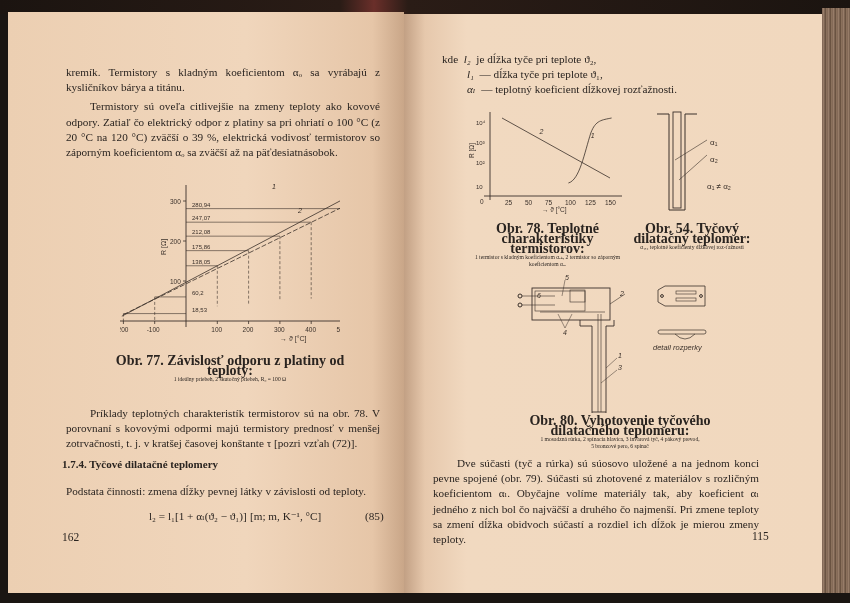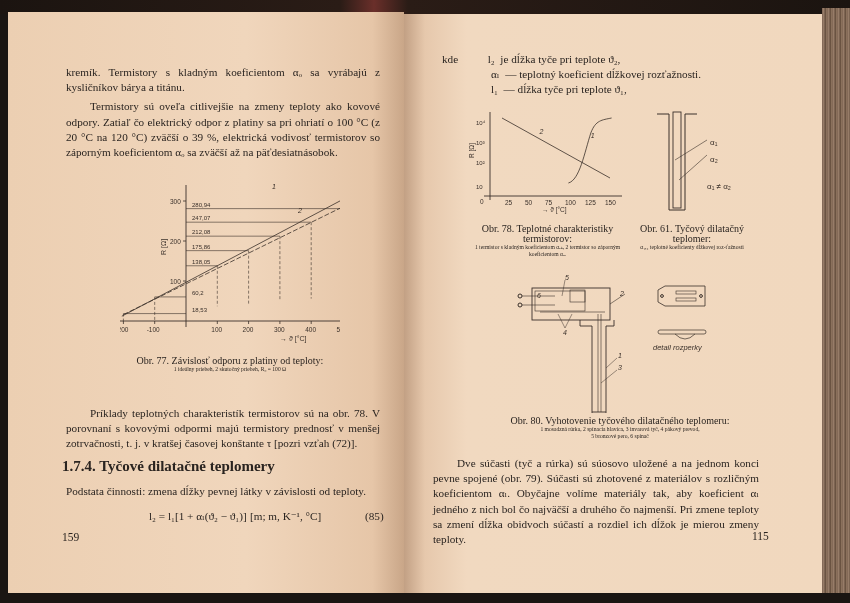--- a/index.html
+++ b/index.html
@@ -7,27 +7,27 @@
   .page{position:absolute;background:#efd3b8;}
   .page-left{left:8px;top:12px;width:396px;height:582px;background:linear-gradient(90deg,#eccfb2 0%,#f0d6bc 60%,#e6c6a8 92%,#c9a688 100%);}
   .page-right{left:404px;top:14px;width:418px;height:579px;background:linear-gradient(90deg,#c2a084 0%,#e6c8ac 5%,#f1d9c0 15%,#f1d8be 100%);}
   .topband{position:absolute;left:0;top:0;width:850px;height:14px;background:linear-gradient(90deg,#1b1410 0%,#2a1c16 40%,#6a2f2a 44%,#2a1c16 48%,#1b1410 100%);}
   .edge{position:absolute;right:0;top:8px;width:28px;height:588px;background:repeating-linear-gradient(90deg,#7b6150 0px,#a08570 2px,#5a4435 3px,#9a7f68 5px);}
   .botband{position:absolute;left:0;bottom:0;width:850px;height:10px;background:#1a1512;}
   .txt{position:absolute;font-size:11.2px;line-height:15.2px;text-align:justify;}
   .txt p{margin:4px;}
   .ind{text-indent:24px;}
   .cap{position:absolute;text-align:center;font-size:8.4px;line-height:10px;}
-  .cap .main{font-size:10px;}
+  .cap .main{font-size:14px;font-weight:bold;}
   .cap .sub{font-size:5.6px;line-height:7px;}
   .pn{position:absolute;font-size:11.5px;}
-  .heading{position:absolute;font-weight:bold;font-size:15px;}
+  .heading{position:absolute;font-weight:bold;font-size:11px;}
   svg text{font-family:"Liberation Sans","DejaVu Sans",sans-serif;fill:#3a302a;}
   svg line, svg path, svg polyline, svg rect{stroke:#3a302a;fill:none;}
-  .it{margin-left:24px;}
+  .it{font-style:italic;}
 </style>
 </head>
 <body>
 
 <div class="topband"></div>
 <div class="page page-left"></div>
 <div class="page page-right"></div>
 <div class="edge"></div>
 <div class="botband"></div>
 
@@ -101,26 +101,26 @@
 </div>
 
 <div class="heading" style="left:62px;top:458px;">1.7.4. Tyčové dilatačné teplomery</div>
 
 <div class="txt" style="left:62px;top:480px;width:322px;">
   <p>Podstata činnosti: zmena dĺžky pevnej látky v závislosti od teploty.</p>
 </div>
 <div class="txt" style="left:149px;top:509px;">l₂ = l₁[1 + αₗ(ϑ₂ − ϑ₁)]</div>
 <div class="txt" style="left:250px;top:509px;">[m; m, K⁻¹, °C]</div>
 <div class="txt" style="left:365px;top:509px;">(85)</div>
-<div class="pn" style="left:62px;top:531px;">159</div>
+<div class="pn" style="left:62px;top:531px;">162</div>
 
 <div class="txt" style="left:442px;top:52px;width:300px;">
   <div><span>kde</span>&nbsp;&nbsp;<span class="it">l₂</span>&nbsp;&nbsp;<span>je dĺžka tyče pri teplote ϑ₂,</span></div>
+  <div style="padding-left:25px;"><span class="it">l₁</span>&nbsp;&nbsp;<span>— dĺžka tyče pri teplote ϑ₁,</span></div>
   <div style="padding-left:25px;"><span class="it">αₗ</span>&nbsp;&nbsp;<span>— teplotný koeficient dĺžkovej rozťažnosti.</span></div>
-  <div style="padding-left:25px;"><span class="it">l₁</span>&nbsp;&nbsp;<span>— dĺžka tyče pri teplote ϑ₁,</span></div>
 </div>
 
 <svg style="position:absolute;left:462px;top:108px;" width="166" height="112">
   <g id="f78">
       <line x1="22" y1="88" x2="160" y2="88" stroke-width="0.9"></line>
       <line x1="28" y1="92" x2="28" y2="4" stroke-width="0.9"></line>
       <line x1="40" y1="10" x2="148" y2="70" stroke-width="0.8"></line>
       <path d="M106.4,75 C117.60000000000001,72 122.4,45 128.8,25 C133.60000000000002,12 140,12 149.60000000000002,10" stroke-width="0.8"></path>
       <text x="14" y="17" font-size="6">10⁴</text>
       <text x="14" y="37" font-size="6">10³</text>
@@ -147,21 +147,21 @@
 <svg style="position:absolute;left:655px;top:110px;" width="95" height="110">
   <polyline points="2,4 14,4 14,100 30,100 30,4 42,4" stroke-width="1"></polyline>
   <rect x="18" y="2" width="8" height="96" stroke-width="0.9"></rect>
   <line x1="20" y1="50" x2="52" y2="30" stroke-width="0.6"></line>
   <line x1="24" y1="70" x2="52" y2="45" stroke-width="0.6"></line>
   <text x="55" y="35" font-size="8">α₁</text>
   <text x="55" y="52" font-size="8">α₂</text>
   <text x="52" y="79" font-size="8">α₁ ≠ α₂</text>
 </svg>
 <div class="cap" style="left:632px;top:224px;width:120px;">
-  <div class="main">Obr. 61. Tyčový dilatačný teplomer:</div>
+  <div class="main">Obr. 54. Tyčový dilatačný teplomer:</div>
   <div class="sub">α₁,₂ teplotné koeficienty dĺžkovej roz-ťažnosti</div>
 </div>
 
 <svg style="position:absolute;left:510px;top:268px;" width="220" height="145">
   <rect x="22" y="20" width="78" height="32" stroke-width="0.9"></rect>
   <rect x="25" y="23" width="50" height="20" stroke-width="0.6"></rect>
   <rect x="60" y="22" width="15" height="12" stroke-width="0.6"></rect>
   <circle cx="10" cy="28" r="2" stroke="#3a302a" fill="none"></circle>
   <circle cx="10" cy="37" r="2" stroke="#3a302a" fill="none"></circle>
   <line x1="12" y1="28" x2="45" y2="28" stroke-width="0.6"></line>

